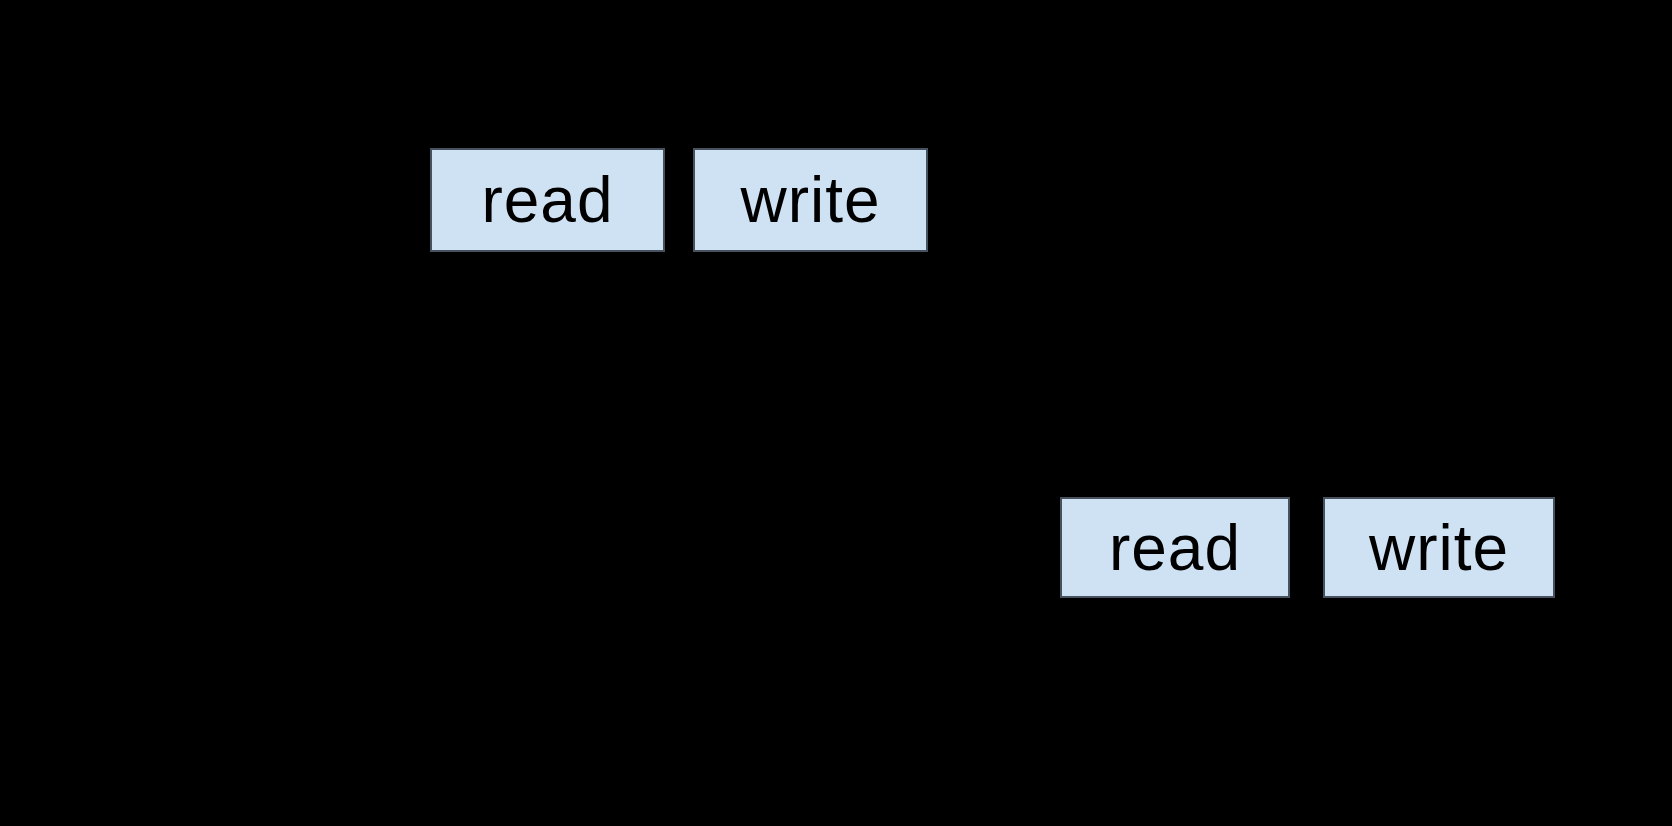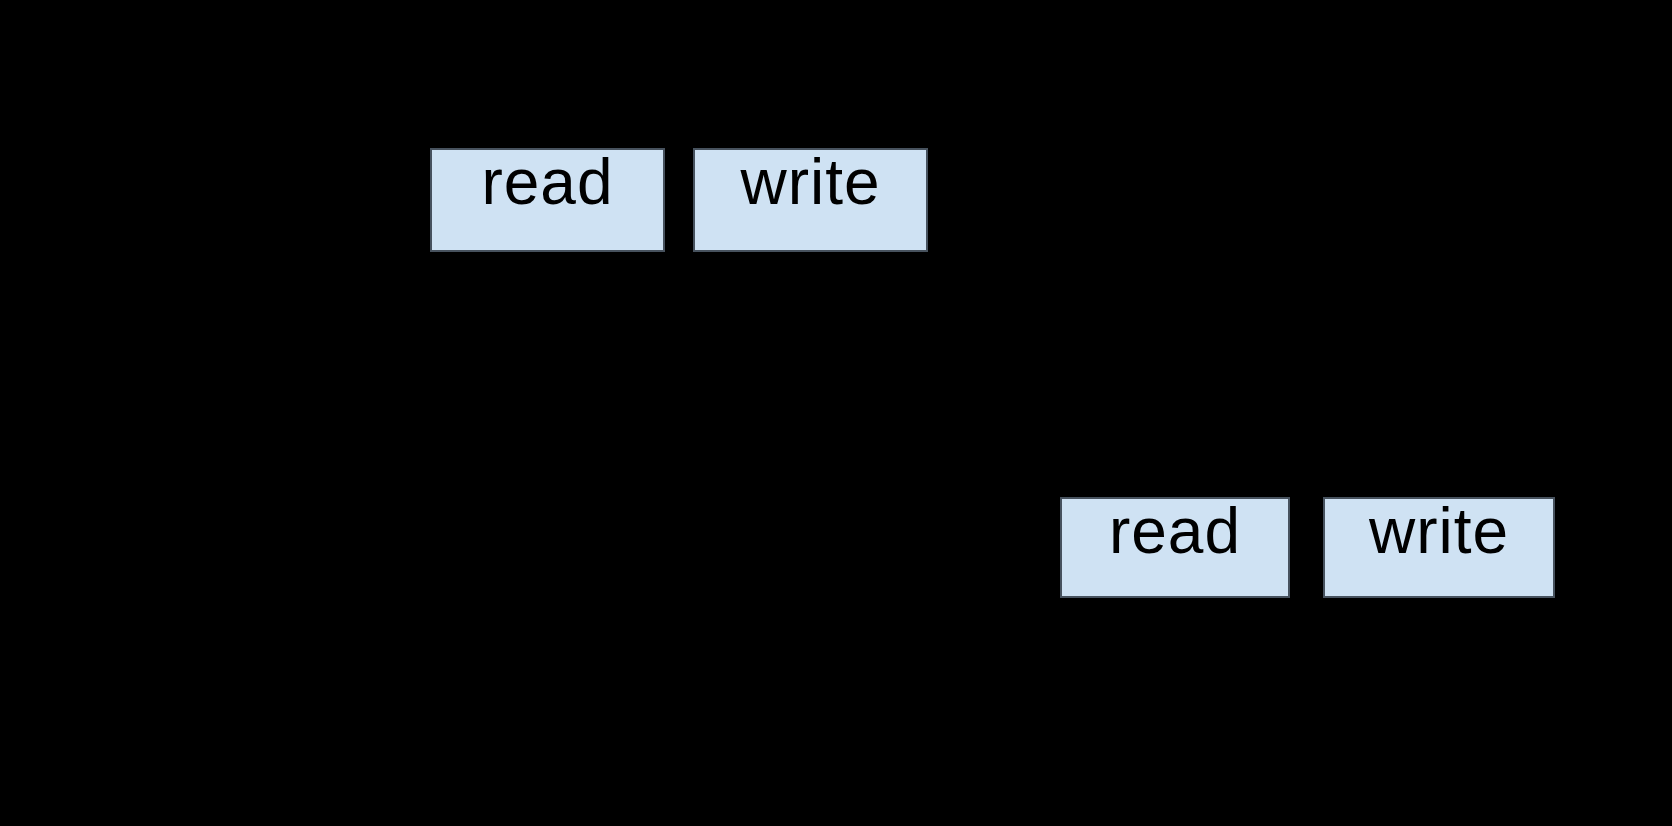--- a/index.html
+++ b/index.html
@@ -21,21 +21,21 @@
     width: 1672px;
     height: 826px;
     background: #000000;
   }
   .op-box {
     position: absolute;
     background: #cfe2f3;
     border: 2px solid #47525e;
     box-sizing: border-box;
     display: flex;
-    align-items: flex-start;
+    align-items: center;
     justify-content: center;
     color: #000000;
     font-size: 64px;
     line-height: 1;
     letter-spacing: 1px;
   }
   
   .box-top-read   { left: 430px;  top: 148px; width: 235px; height: 104px; }
   .box-top-write  { left: 693px;  top: 148px; width: 235px; height: 104px; }
   

